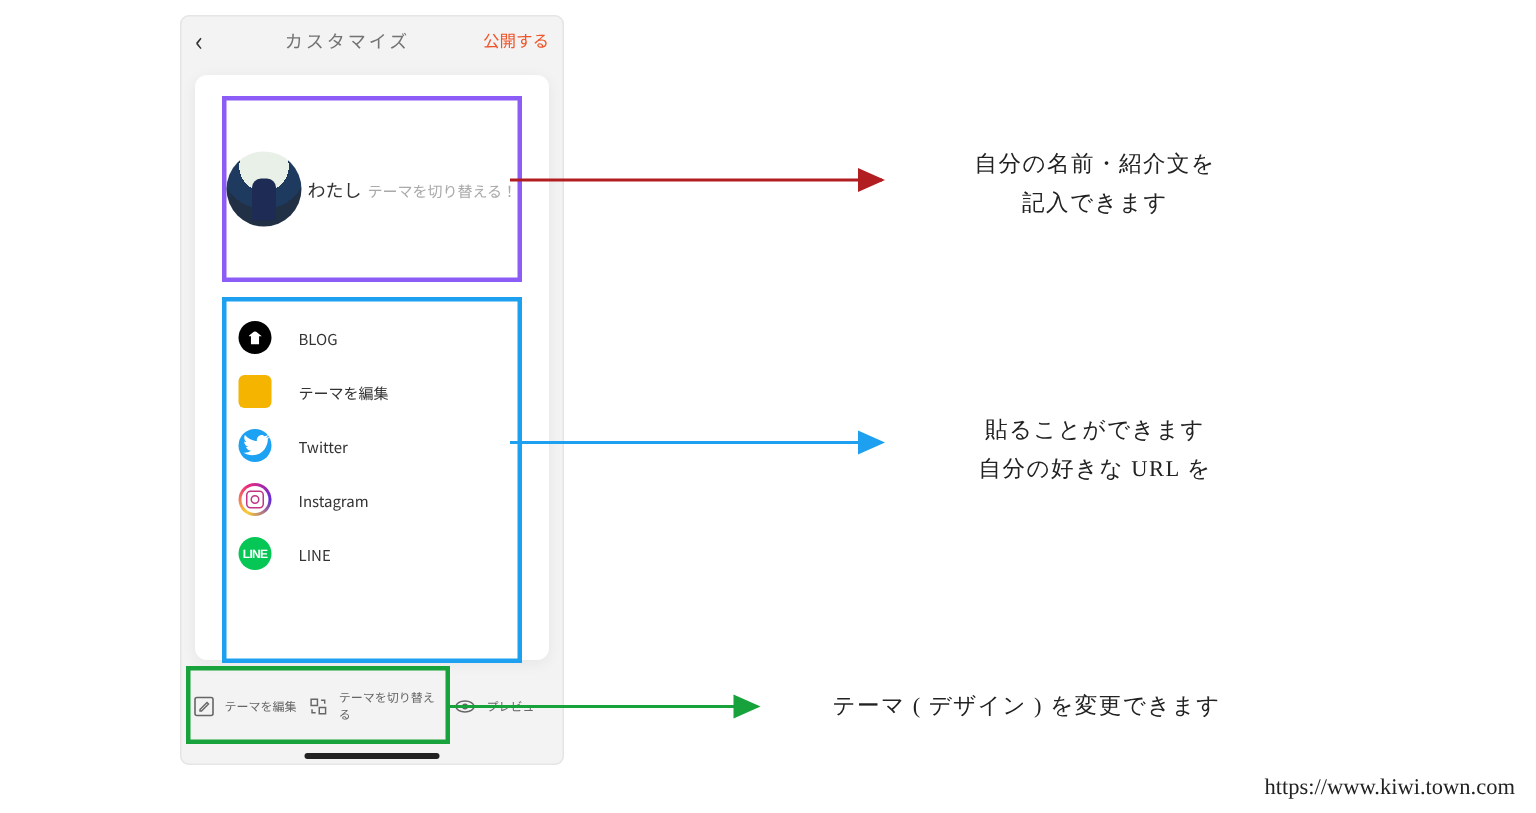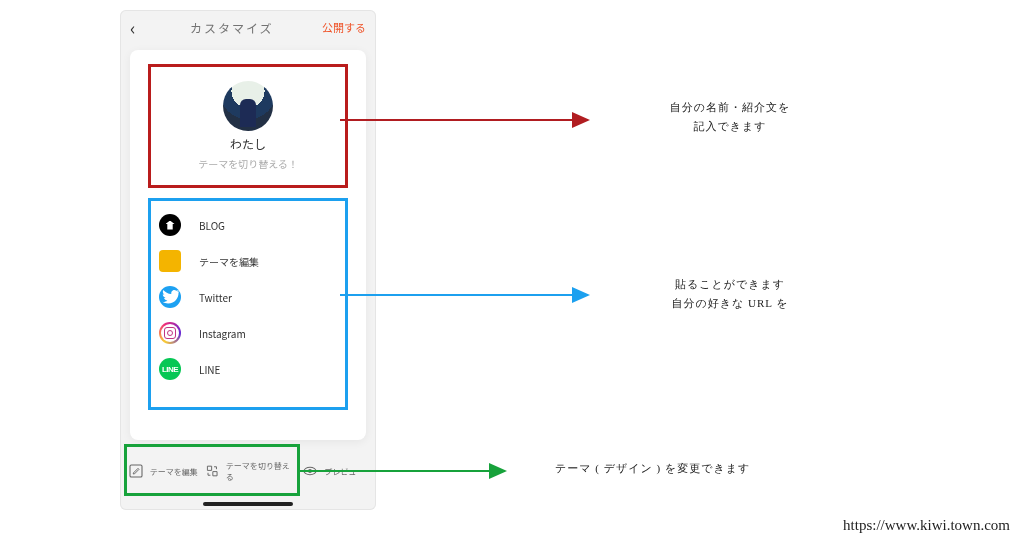--- a/index.html
+++ b/index.html
@@ -2,26 +2,26 @@
 <html><head>
 <meta charset="utf-8">
 <style>
   html,body{margin:0;padding:0;width:1024px;height:542px;background:#fff;font-family:"Hiragino Sans","Noto Sans JP","Yu Gothic",sans-serif;color:#222;position:relative;overflow:hidden;}
   .phone{position:absolute;left:120px;top:10px;width:256px;height:500px;background:#f3f3f3;border-radius:6px;box-shadow:0 0 0 1px #e5e5e5 inset;}
   .nav{display:flex;align-items:center;height:34px;padding:0 10px;}
   .nav .back{font-size:18px;color:#333;padding-right:6px;}
   .nav .title{flex:1;text-align:center;font-size:12px;letter-spacing:2px;color:#737373;}
   .nav .publish{color:#ef552b;font-size:11px;}
   .card{position:absolute;left:10px;top:40px;right:10px;bottom:70px;background:#fff;border-radius:8px;box-shadow:0 2px 10px rgba(0,0,0,.06);}
-  .profile-box{position:absolute;left:18px;top:14px;right:18px;height:118px;border:3px solid #b91c1c;display:flex;flex-direction:column;align-items:center;justify-content:center;gap:4px;}
+  .profile-box{position:absolute;left:18px;top:14px;right:18px;height:118px;border:3px solid #8b5cf6;display:flex;align-items:center;gap:4px;}
   .avatar{width:50px;height:50px;border-radius:50%;background:radial-gradient(circle at 50% 20%,#e8f0e8 0 35%,#1e3a5f 35% 60%,#223045 60% 100%);overflow:hidden;display:flex;align-items:flex-end;justify-content:center;}
   .avatar::after{content:"";display:block;width:16px;height:28px;background:#1d2b55;border-radius:6px 6px 0 0;margin-bottom:4px;}
   .uname{font-size:12px;color:#333;}
   .bio{font-size:10px;color:#aaa;}
-  .links-box{position:absolute;left:18px;top:148px;right:18px;height:212px;border:3px solid #1ca0ef;padding:6px 8px;box-sizing:border-box;}
+  .links-box{position:absolute;left:18px;top:148px;right:18px;height:244px;border:3px solid #1ca0ef;padding:6px 8px;box-sizing:border-box;}
   .lnk{display:flex;align-items:center;height:36px;font-size:10px;color:#333;}
   .ico{width:22px;height:22px;border-radius:50%;margin-right:18px;display:flex;align-items:center;justify-content:center;font-family:Arial,sans-serif;}
   .ico svg{width:22px;height:22px;display:block;}
   .ico-blog{background:#000;}
   .ico-blog::after{content:"";width:9px;height:9px;background:#fff;clip-path:polygon(50% 0,100% 40%,80% 40%,80% 100%,20% 100%,20% 40%,0 40%);}
   .ico-q{background:#f4b400;border-radius:4px;}
   .ico-tw{background:#1da1f2;color:#fff;font-size:14px;font-weight:bold;}
   .ico-ig{background:conic-gradient(from 210deg,#f9ce34,#ee2a7b,#6228d7,#f9ce34);position:relative;}
   .ico-ig::after{content:"";position:absolute;inset:2px;border-radius:50%;background:#fff;}
   .ico-ig::before{content:"";position:absolute;z-index:1;width:10px;height:10px;border:1.5px solid #c13584;border-radius:3px;left:4.5px;top:4.5px;}
@@ -33,21 +33,21 @@
   .theme-highlight{position:absolute;left:4px;bottom:14px;width:170px;height:46px;border:3px solid #17a23b;pointer-events:none;}
   .homebar{position:absolute;left:50%;bottom:4px;transform:translateX(-50%);width:90px;height:4px;border-radius:3px;background:#222;}
   .arrow{position:absolute;height:2px;}
   .arrow-red{background:#b11d21;}
   .arrow-blue{background:#1ca0ef;}
   .arrow-green{background:#17a23b;}
   .arrow::after{content:"";position:absolute;right:-2px;top:50%;transform:translateY(-50%);width:0;height:0;border-left:18px solid currentColor;border-top:8px solid transparent;border-bottom:8px solid transparent;}
   .arrow-red::after{border-left-color:#b11d21;}
   .arrow-blue::after{border-left-color:#1ca0ef;}
   .arrow-green::after{border-left-color:#17a23b;}
-  .note{position:absolute;font-size:11px;line-height:1.7;letter-spacing:1px;font-family:"Yu Mincho","Hiragino Mincho ProN",serif;}
+  .note{position:absolute;font-size:15px;line-height:1.7;letter-spacing:1px;font-family:"Yu Mincho","Hiragino Mincho ProN",serif;}
   .note.center{text-align:center;}
   .footer{position:absolute;right:14px;bottom:8px;font-size:15px;font-family:"Times New Roman",serif;}
 </style>
 </head>
 <body>
 
 <div class="phone">
   <div class="nav">
     <span class="back">‹</span>
     <span class="title">カスタマイズ</span>

